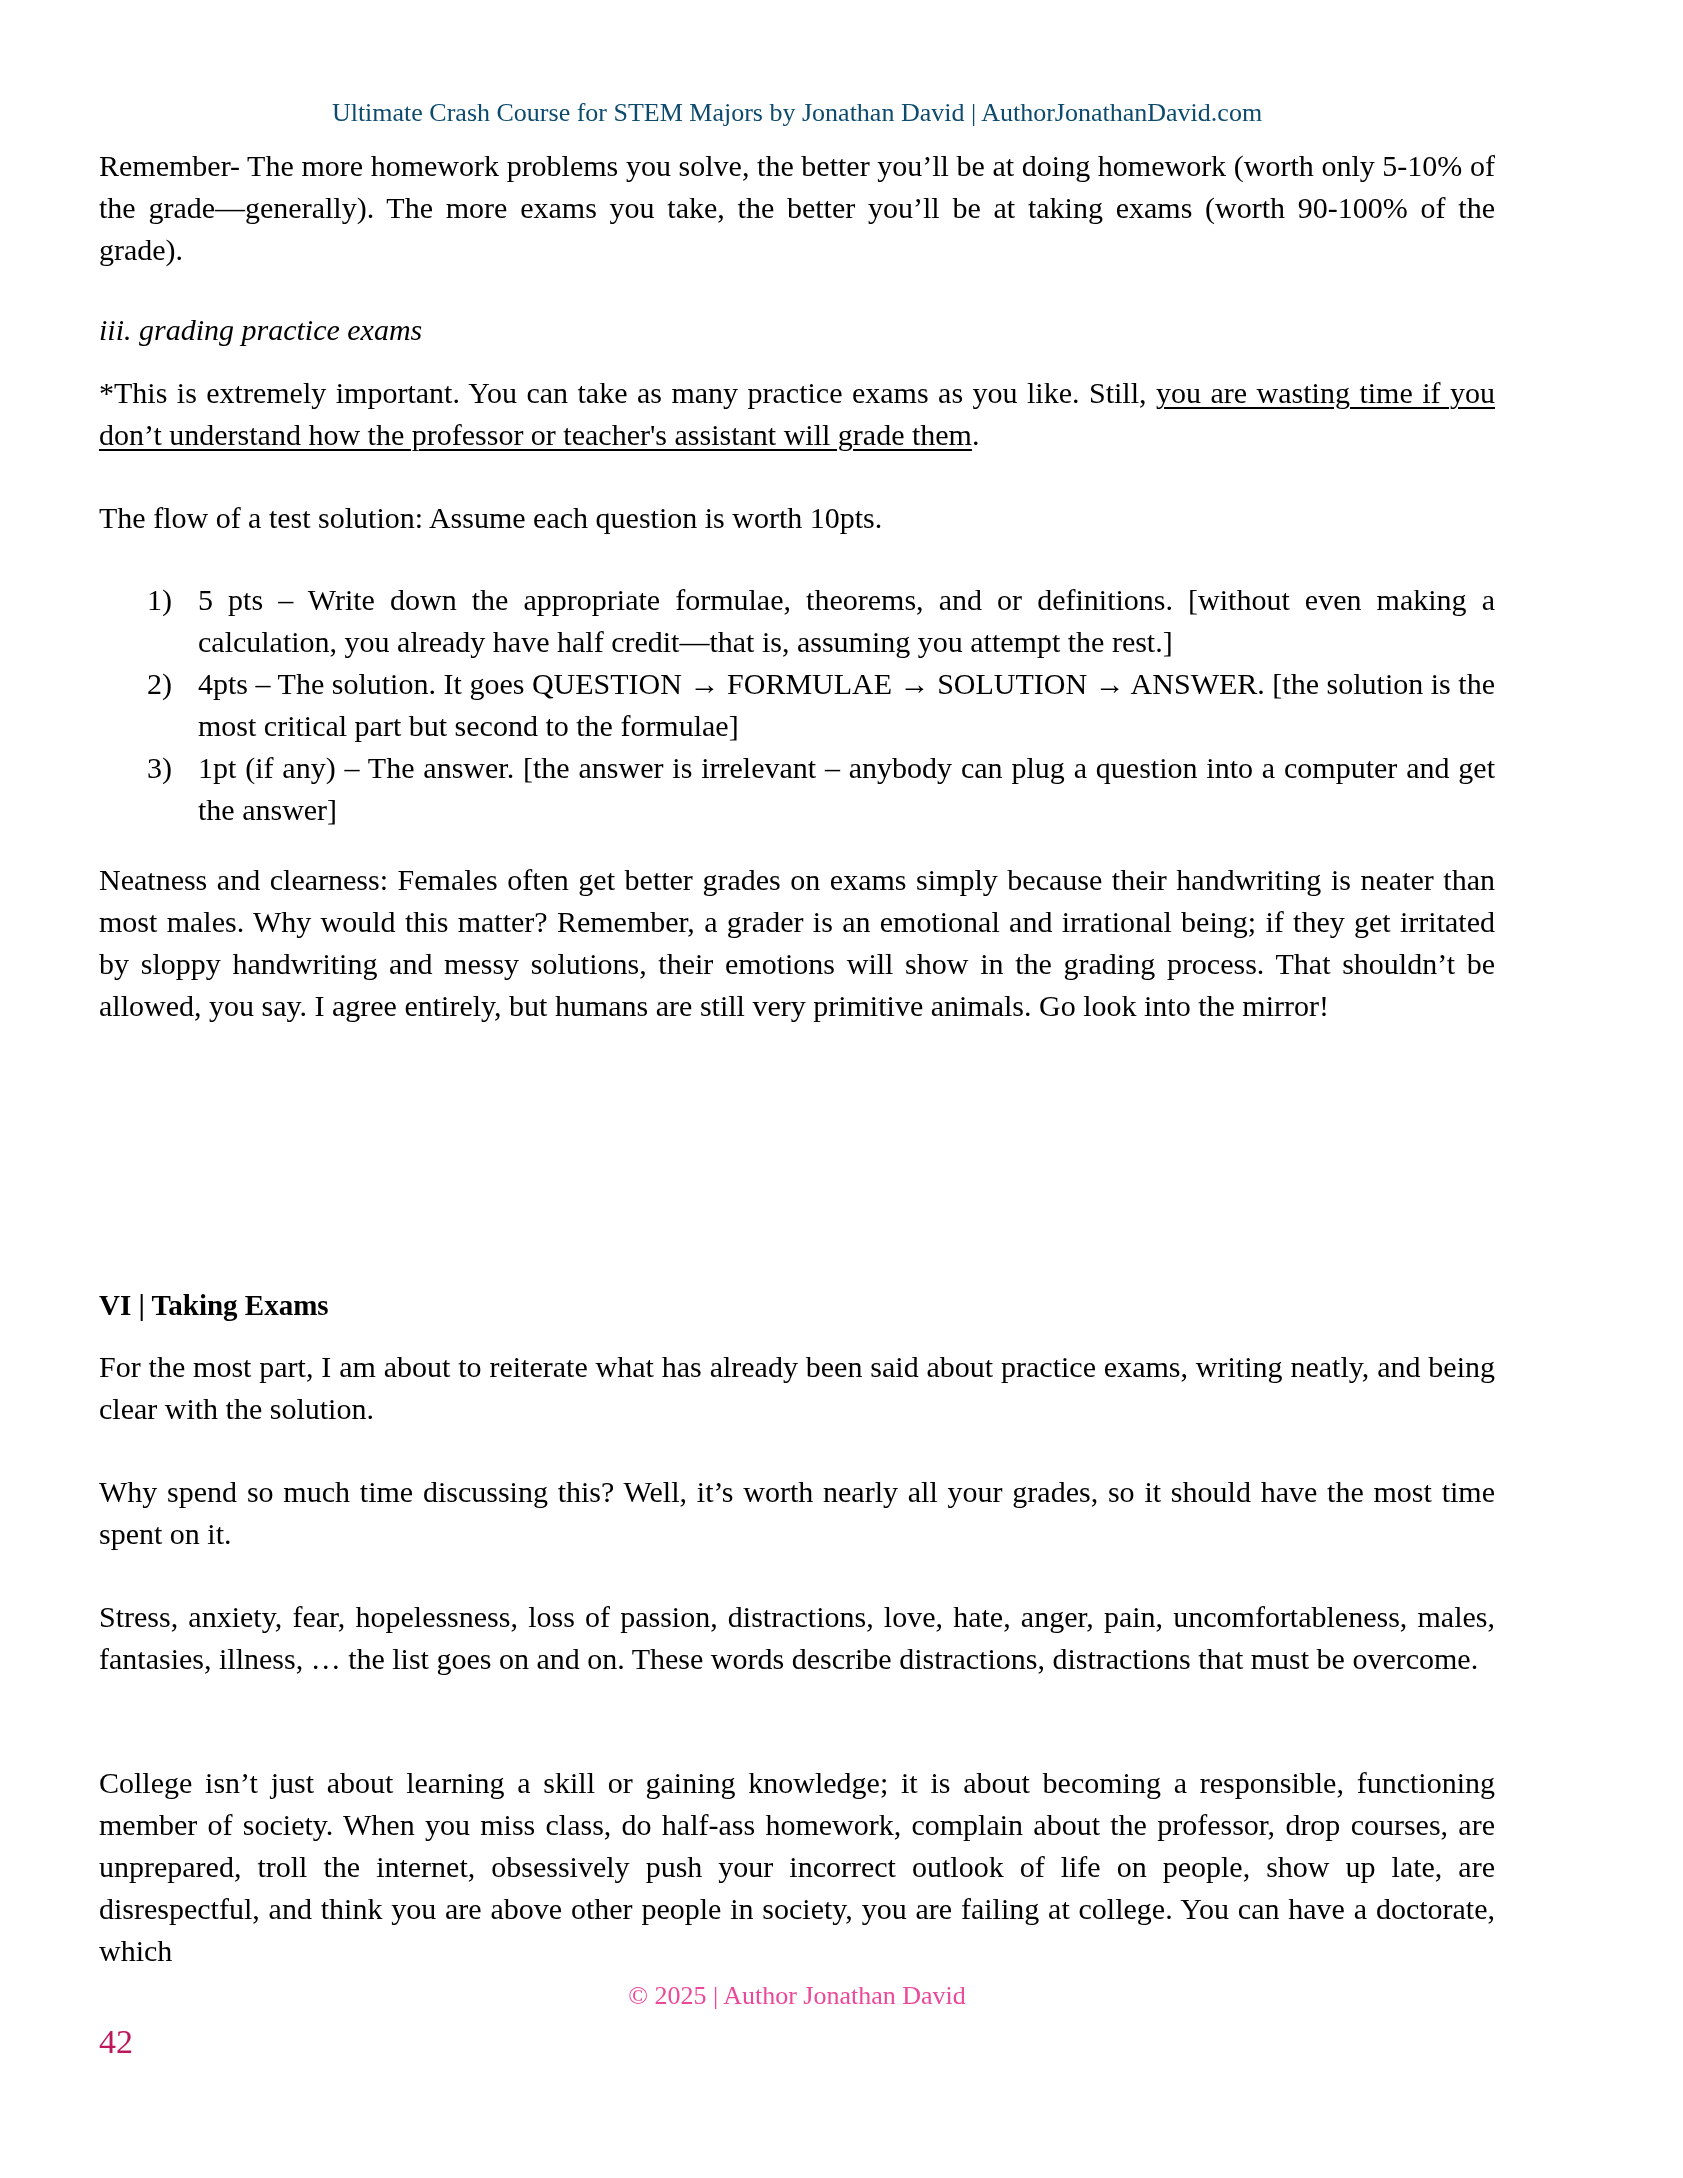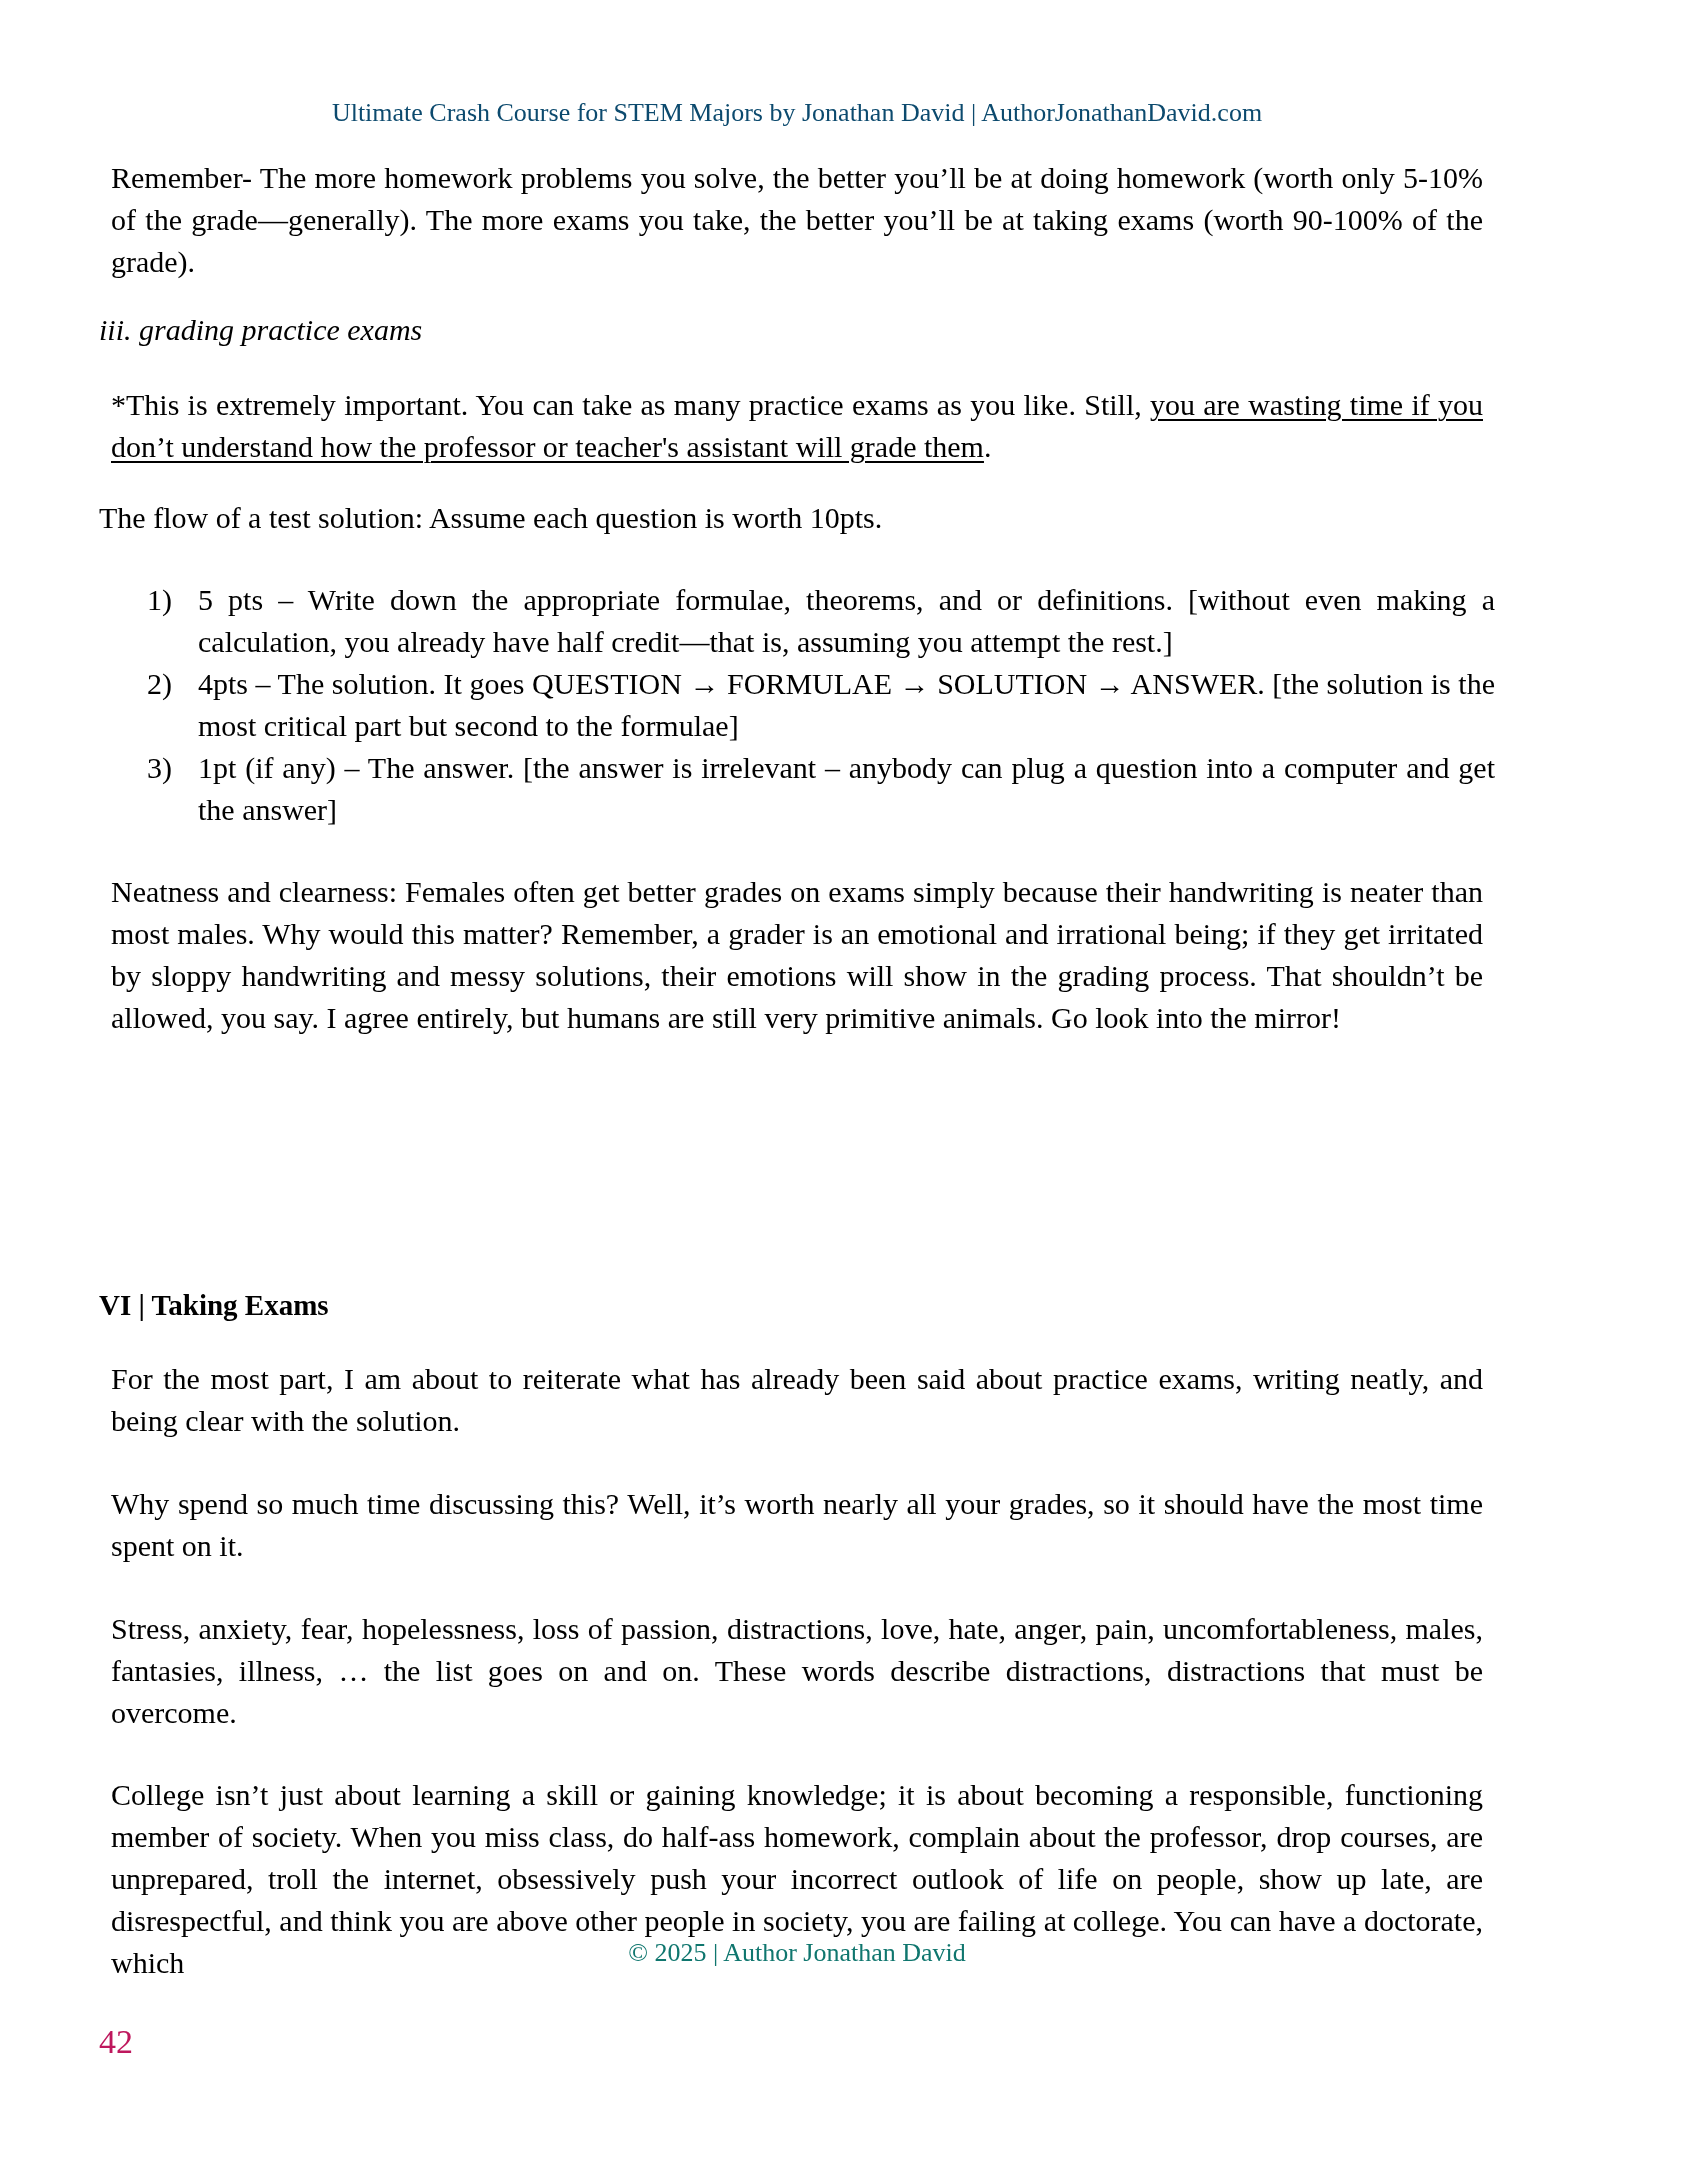--- a/index.html
+++ b/index.html
@@ -3,29 +3,29 @@
 <meta charset="utf-8">
 <style>
   html, body { margin: 0; padding: 0; background: #ffffff; }
   body { width: 1683px; height: 2178px; position: relative; overflow: hidden;
          font-family: "Liberation Serif", "DejaVu Serif", serif; color: #000; }
   .page { position: absolute; left: 0; top: 0; width: 1683px; height: 2178px; background: #fff; }
   .running-header { position: absolute; left: 99px; width: 1396px; top: 97px; text-align: center;
          font-size: 26px; line-height: 32px; color: #0c4a6e; }
   .block { position: absolute; left: 99px; width: 1396px; font-size: 30px; line-height: 42px; }
   .justify { text-align: justify; text-align-last: left; }
-  .para { margin: 12px; }
+  .para { margin: 0; }
   .subheading { font-style: italic; }
   .section-heading { font-weight: bold; font-size: 29px; }
   .u { text-decoration: underline; text-underline-offset: 4px; text-decoration-thickness: 2px; }
   .list { position: absolute; left: 99px; width: 1396px; font-size: 30px; line-height: 42px; margin: 0; padding: 0; list-style: none; }
   .list-item { position: relative; padding-left: 99px; text-align: justify; text-align-last: left; }
   .list-num { position: absolute; left: 48px; top: 0; }
   .footer-page { position: absolute; left: 99px; top: 2026px; font-size: 34px; line-height: 32px; color: #be185d; }
-  .footer-copy { position: absolute; left: 99px; width: 1396px; top: 1937px; text-align: center; font-size: 26px; line-height: 32px; color: #0f766e; }
+  .footer-copy { position: absolute; left: 99px; width: 1396px; top: 1980px; text-align: center; font-size: 26px; line-height: 32px; color: #ec4899; }
 </style>
 </head>
 <body>
 
 <div class="page">
 
   <div class="running-header">Ultimate Crash Course for STEM Majors by Jonathan David | AuthorJonathanDavid.com</div>
 
   <div class="block justify" style="top:145px;">
     <p class="para">Remember- The more homework problems you solve, the better you’ll be at doing homework (worth only 5-10% of the grade—generally). The more exams you take, the better you’ll be at taking exams (worth 90-100% of the grade).</p>

